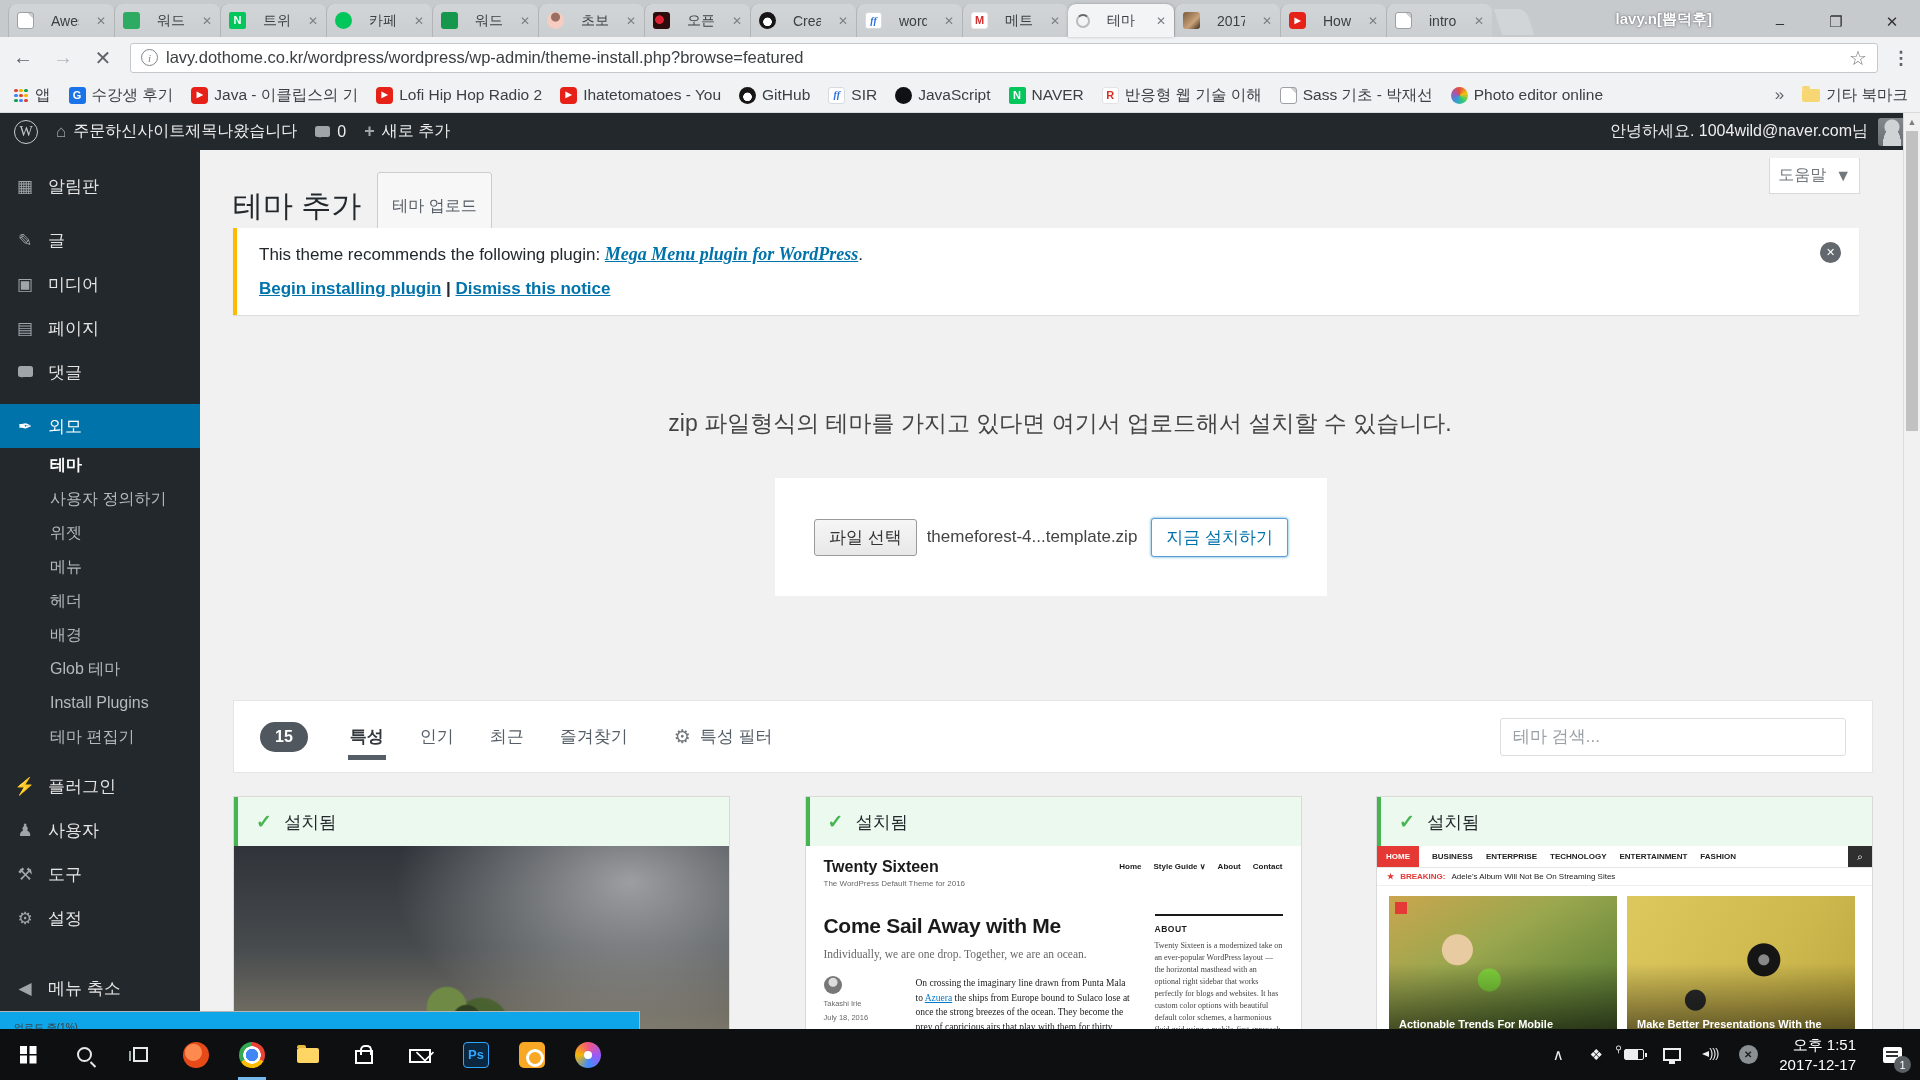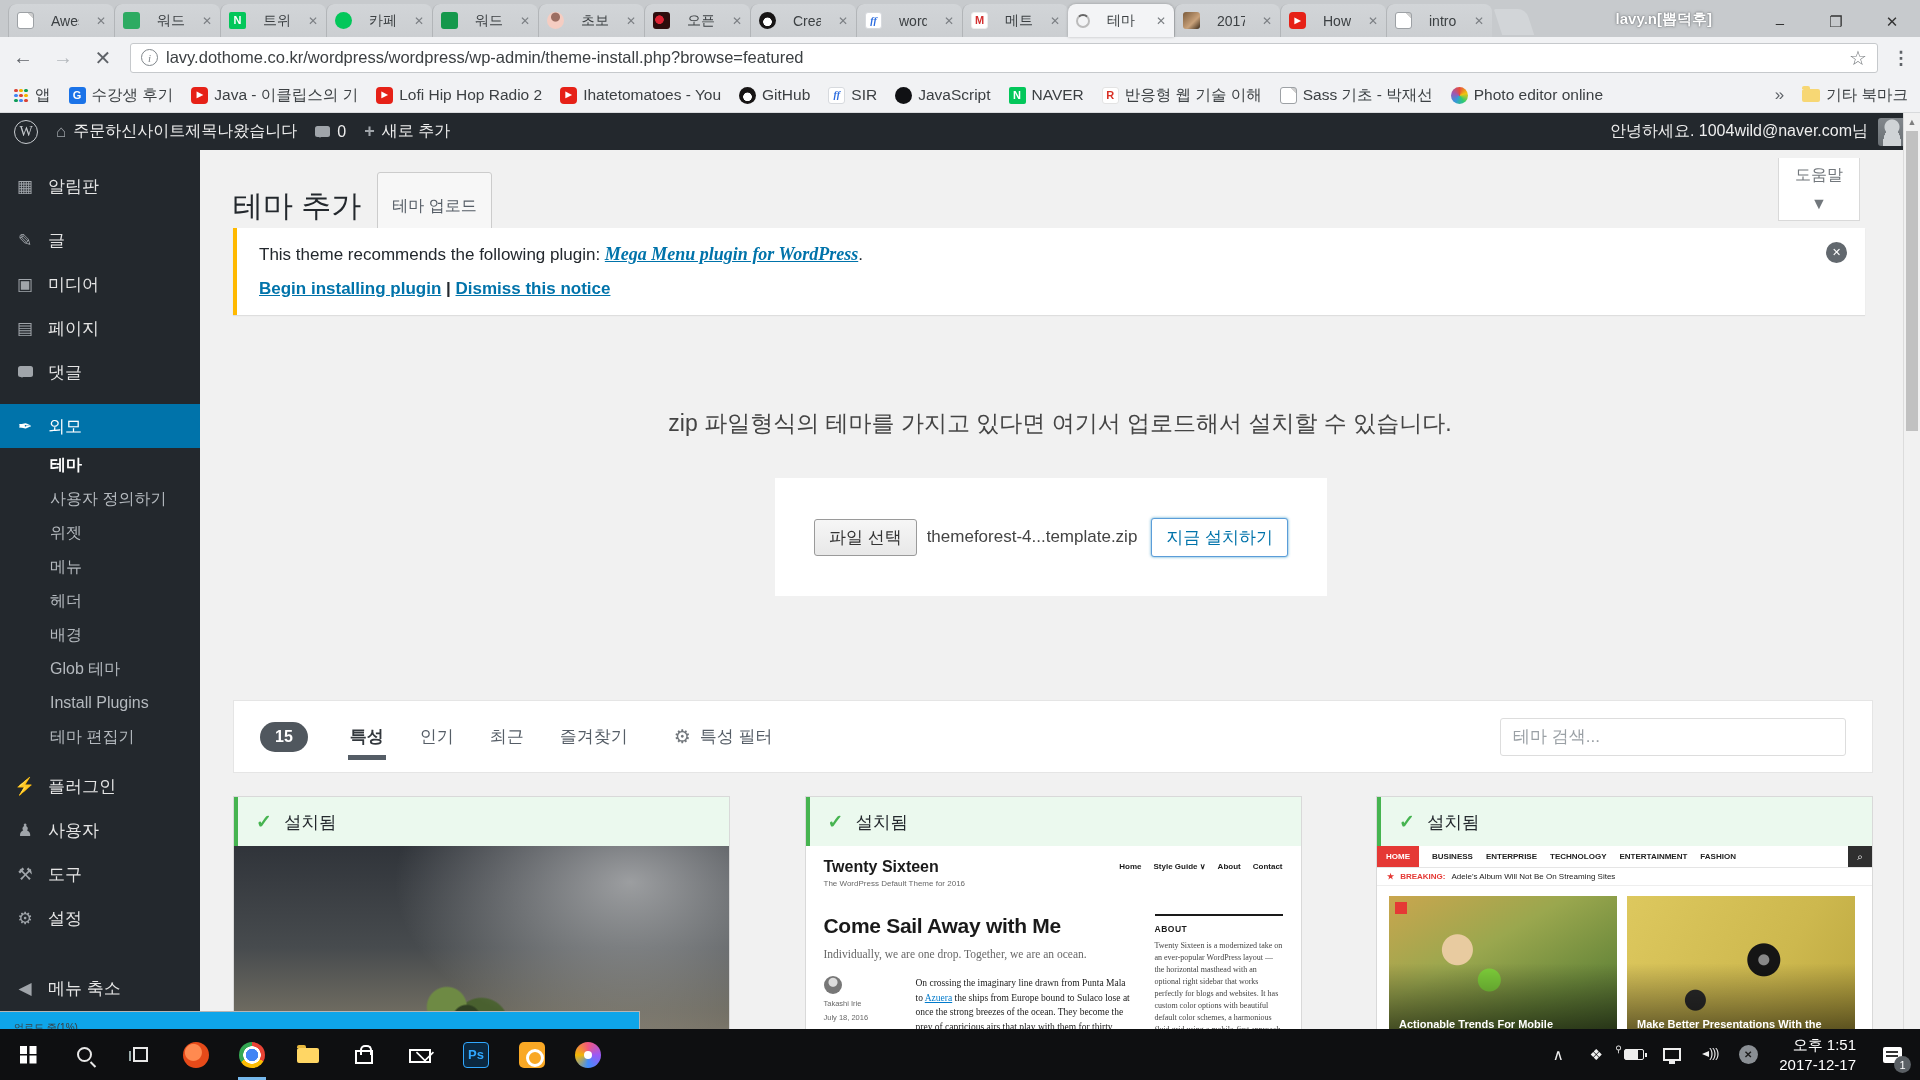--- a/index.html
+++ b/index.html
@@ -71,25 +71,25 @@
   .mi.gap { margin-top:10px; }
   .mi.active { background:#0073aa; color:#fff; }
   .mi.active .mic { color:#fff; }
   .mi.active::after { content:""; position:absolute; right:-10px; top:50%; margin-top:-10px; border:10px solid transparent; border-left-color:#0073aa; }
   .smi { height:34px; display:flex; align-items:center; padding-left:50px; font-size:16px; color:#b4b9be; }
   .smi.current { color:#fff; font-weight:bold; }
   .collapse { margin-top:26px; }
 
   
   .content { position:absolute; left:200px; top:150px; right:0; bottom:0; background:#f1f1f1; overflow:hidden; z-index:5; }
-  .help-tab { position:absolute; top:8px; right:60px; background:#fff; border:1px solid #d9d9d9; border-top:none; padding:7px 16px; font-size:16px; color:#72777c; display:flex; gap:9px; align-items:center;flex-direction:column; }
+  .help-tab { position:absolute; top:8px; right:60px; background:#fff; border:1px solid #d9d9d9; border-top:none; padding:7px 8px; font-size:16px; color:#72777c; display:flex; gap:9px; align-items:center; }
   .titlerow { position:absolute; left:33px; top:22px; display:flex; align-items:center; gap:16px; }
   .pagetitle { font-size:30px; font-weight:400; color:#23282d; }
   .title-action { font-size:16px; color:#555d66; background:#f7f7f7; border:1px solid #ccc; border-radius:3px; padding:23px 14px; }
-  .notice { position:absolute; left:33px; right:55px; top:78px; background:#fff; border-left:4px solid #ffb900; box-shadow:0 1px 1px rgba(0,0,0,.08); padding:16px 22px; font-size:17px; color:#23282d; }
+  .notice { position:absolute; left:33px; right:61px; top:78px; background:#fff; border-left:4px solid #ffb900; box-shadow:0 1px 1px rgba(0,0,0,.08); padding:16px 22px; font-size:17px; color:#23282d; }
   .nlink { color:#0073aa; text-decoration:underline; }
   .nlink.it { font-style:italic; font-weight:bold; font-family:"Liberation Serif",serif; font-size:18px; }
   .notice .row2 { margin-top:14px; font-weight:bold; }
   .notice-x { position:absolute; right:18px; top:14px; width:21px; height:21px; border-radius:50%; background:#62686e; color:#fff; font-size:11px; display:flex; align-items:center; justify-content:center; }
   .upload-note { position:absolute; left:0; right:0; top:258px; text-align:center; font-size:23px; color:#444; }
   .upload-panel { position:absolute; left:575px; top:328px; width:552px; height:118px; background:#fff; display:flex; align-items:center; justify-content:center; gap:10px; }
   .filebtn { font-size:17px; color:#333; background:linear-gradient(#f6f6f6,#e8e8e8); border:1px solid #9a9a9a; border-radius:3px; padding:6px 14px; }
   .filename { font-size:17px; color:#444; }
   .installbtn { font-size:17px; color:#0073aa; background:#fff; border:1px solid #5b9dd9; border-radius:3px; padding:7px 14px; box-shadow:0 0 3px rgba(30,140,190,.8); margin-left:4px; }
 

